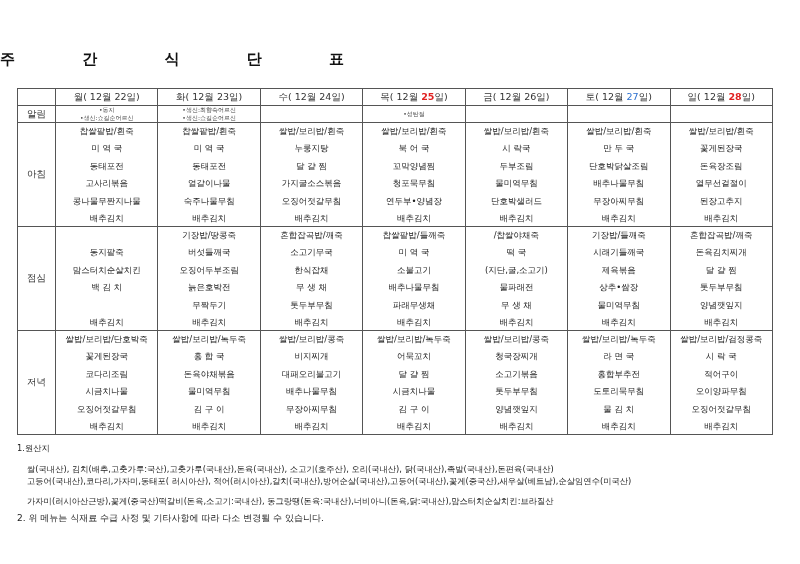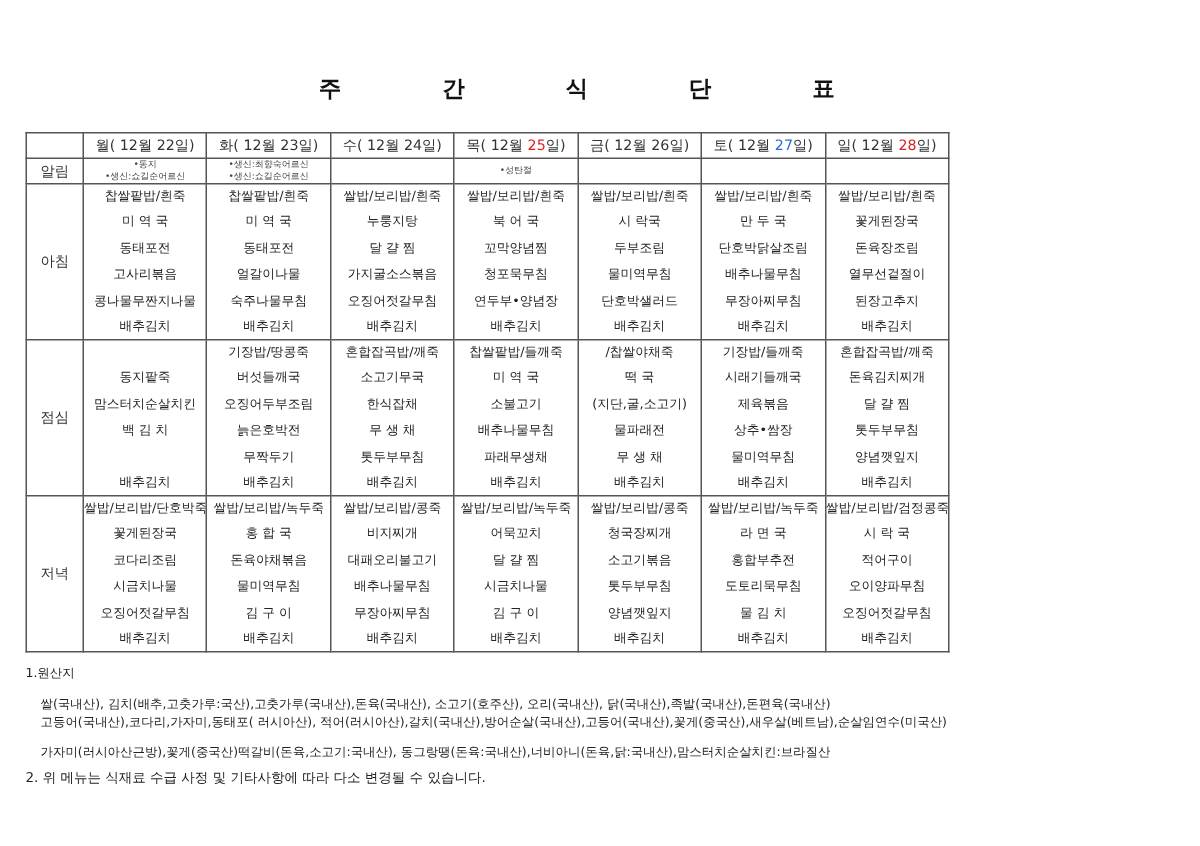--- a/index.html
+++ b/index.html
@@ -1,26 +1,26 @@
 <!DOCTYPE html>
 <html><head>
 <meta charset="utf-8">
 <style>
   html, body { margin:0; padding:0; background:#ffffff; }
   body { width:800px; height:564px; position:relative; overflow:hidden;
          font-family:"DejaVu Sans", sans-serif; color:#222; }
-  .title { position:absolute; top:50px; left:0; width:800px; text-align:center;
+  .title { position:absolute; top:50px; left:0; width:800px; 
            font-size:15px; font-weight:bold; letter-spacing:31px; color:#111; }
-  table.menu { position:absolute; left:17px; top:88px; width:616px;
+  table.menu { position:absolute; left:17px; top:88px; width:756px;
                border-collapse:collapse; table-layout:fixed; }
   table.menu td, table.menu th { border:1px solid #555; text-align:center;
                padding:0; font-weight:normal; }
   table.menu th { height:16px; font-size:9.5px; color:#333; }
   .num-blue { color:#2a6fcf; font-weight:normal; }
-  .num-red { color:#e02020; font-weight:normal; }
+  .num-red { color:#e02020; font-weight:bold; }
   .rowlabel { font-size:9.5px; color:#333;margin-top:42px; }
   .notice { font-size:6px; color:#444; line-height:8px; height:16px; }
   .meal-cell { vertical-align:top; }
   .items { display:flex; flex-direction:column; justify-content:space-between;
            height:103px; padding:2px 0 2px 0; box-sizing:border-box; }
   .item { font-size:8.5px; line-height:12px; height:12px; color:#222; white-space:nowrap; overflow:hidden; }
   .footer { position:absolute; left:17px; font-size:8.3px; color:#222; white-space:nowrap; }
 </style>
 </head>
 <body>

